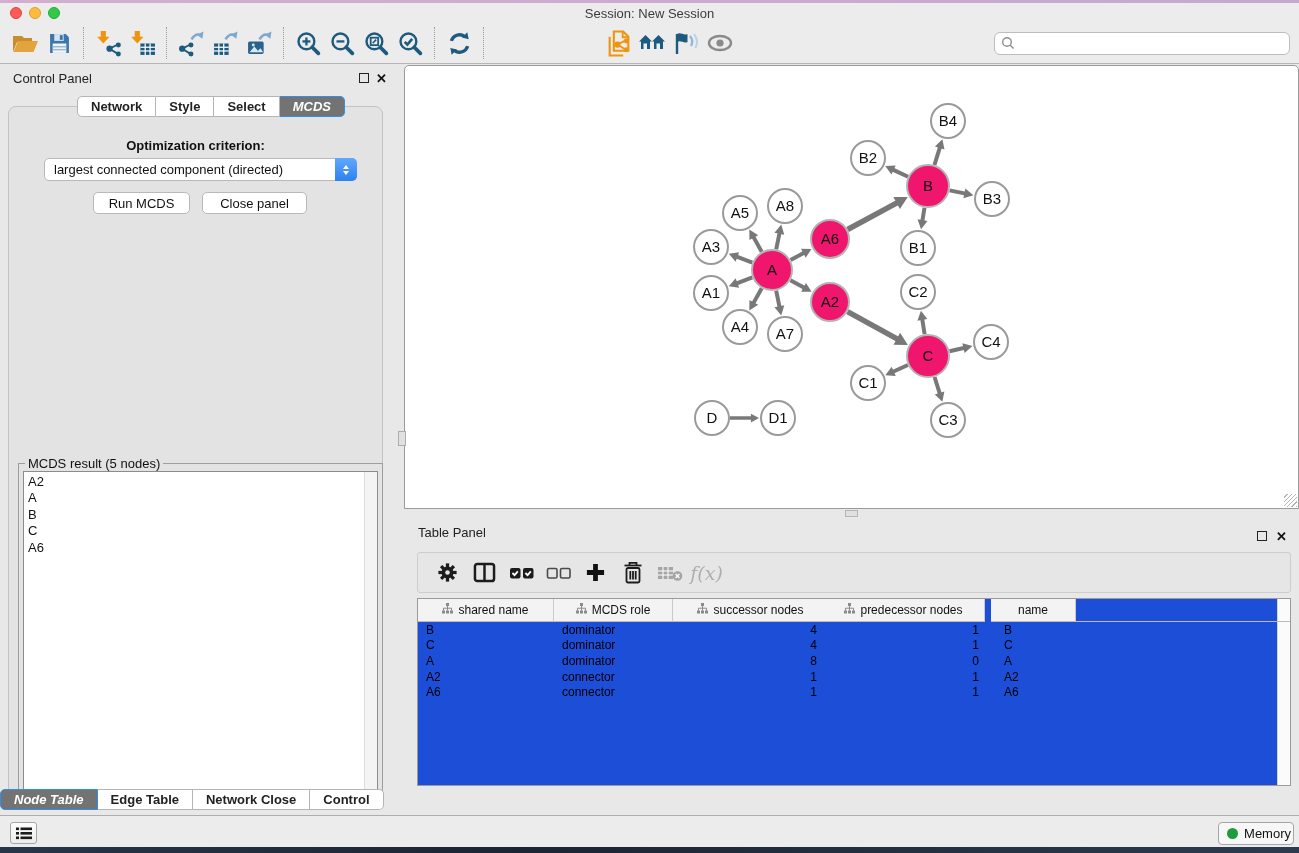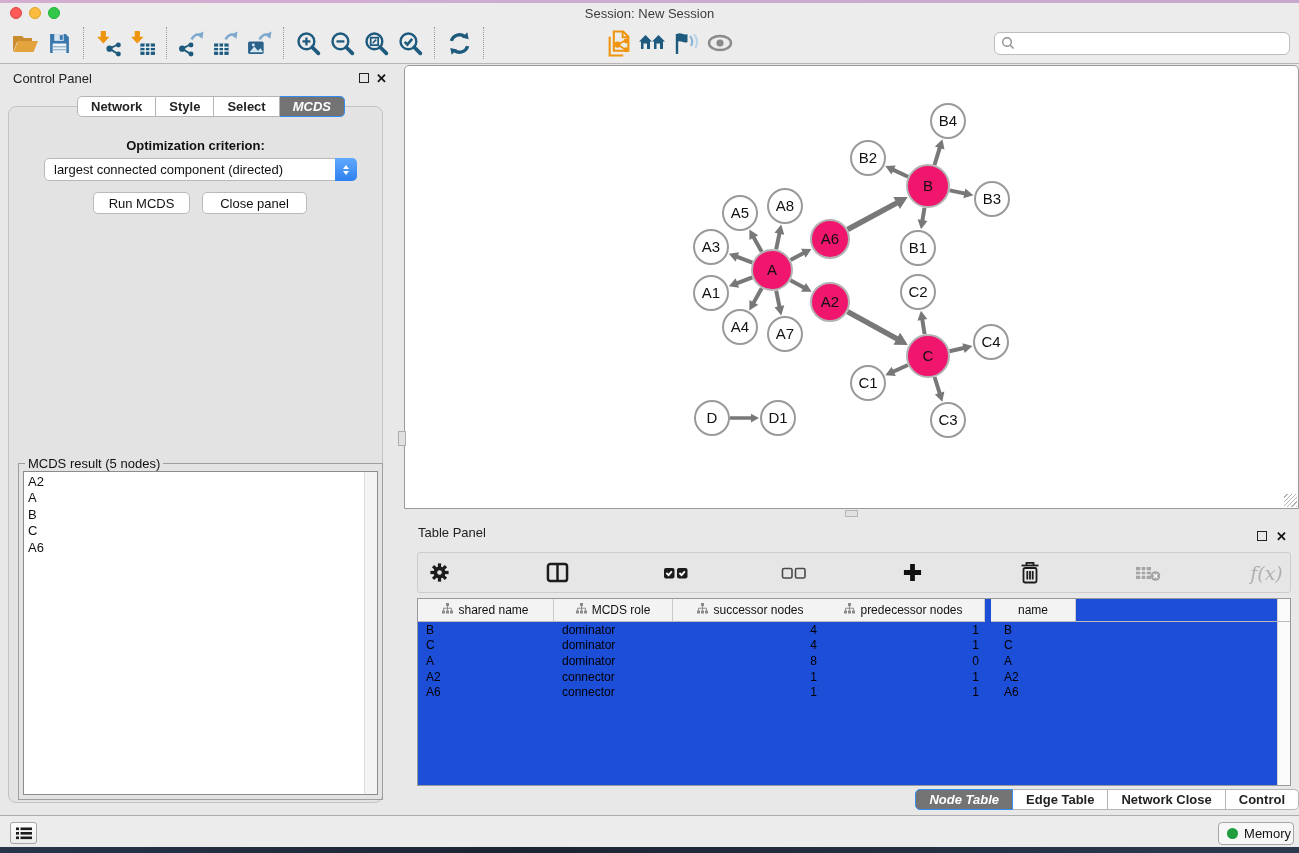--- a/index.html
+++ b/index.html
@@ -46,28 +46,28 @@
   .net-win { position:absolute; left:404px; top:65px; width:895px; height:444px; background:#fff; border:1px solid #9a9a9a; border-radius:5px 5px 0 0; }
   .net-titlebar { position:absolute; left:0; top:0; right:0; height:22px; background:#e9e9e9; border-bottom:1px solid #bdbdbd; border-radius:5px 5px 0 0; display:flex; align-items:center; }
   .net-title { position:absolute; left:0; right:0; text-align:center; font-size:13px; color:#333; }
   .net-canvas { position:absolute; left:0; top:22px; right:0; bottom:0; background:#fff; }
   .net-grip { position:absolute; right:1px; bottom:1px; width:13px; height:13px;
     background:repeating-linear-gradient(135deg, transparent, transparent 2px, #b5b5b5 2px, #b5b5b5 3px); }
   .vgrip { position:absolute; left:398px; top:431px; width:8px; height:15px; background:#e0e0e0; border:1px solid #adadad; }
   .hgrip { position:absolute; left:845px; top:510px; width:13px; height:7px; background:#e0e0e0; border:1px solid #b5b5b5; }
   
   .tp-title { position:absolute; left:418px; top:525px; font-size:13px; color:#222; }
-  .tp-toolbar { position:absolute; left:417px; top:552px; width:874px; height:41px; background:#e6e6e6; border:1px solid #cdcdcd; border-radius:3px; display:flex; align-items:center; padding-left:8px;justify-content:space-between; }
+  .tp-toolbar { position:absolute; left:417px; top:552px; width:874px; height:41px; background:#e6e6e6; border:1px solid #cdcdcd; border-radius:3px; display:flex; align-items:center; padding-left:16px; }
   .tp-ico { width:27px; height:30px; display:flex; align-items:center; justify-content:center; margin-right:10px; }
   .tbl { position:absolute; left:417px; top:598px; width:874px; height:188px; background:#1d4ed8; border:1px solid #9a9a9a; }
   .tbl-header-cell { position:absolute; top:0; height:23px; background:#f3f3f3; border-right:1px solid #c9c9c9; border-bottom:1px solid #bbb; display:flex; align-items:center; justify-content:center; gap:5px; font-size:12px; color:#111; }
   .tbl-header-rest { position:absolute; top:0; height:23px; border-bottom:1px solid #bbb; }
   .tbl-cell { position:absolute; height:15.7px; font-size:12px; color:#000; line-height:15.7px; white-space:nowrap; }
   .tbl-track { position:absolute; top:0; bottom:0; width:13px; background:#fbfbfb; border-left:1px solid #d4d4d4; }
-  .bottom-tabs { position:absolute; left:0; top:789px; width:100%; display:flex; justify-content:flex-end; }
+  .bottom-tabs { position:absolute; left:0; top:789px; width:100%; display:flex; justify-content:flex-start; }
   
   .statusbar { position:absolute; left:0; top:815px; width:100%; height:32px; background:#ececec; border-top:1px solid #adadad; }
   .list-btn { position:absolute; left:10px; top:6px; width:27px; height:22px; background:linear-gradient(#fdfdfd,#ececec); border:1px solid #a6a6a6; border-radius:3px; display:flex; align-items:center; justify-content:center; }
   .mem-btn { position:absolute; right:5px; top:6px; height:23px; background:#f7f7f7; border:1px solid #a6a6a6; border-radius:4px; display:flex; align-items:center; padding:0 2px 0 8px; gap:6px; font-size:13px; color:#111; }
   .mem-dot { width:11px; height:11px; border-radius:50%; background:#1f9c3d; }
   .chev { width:0; height:0; border-left:3.5px solid transparent; border-right:3.5px solid transparent; }
   .chev-up { border-bottom:4.5px solid #fff; }
   .chev-down { border-top:4.5px solid #fff; }
 </style>
 </head>

